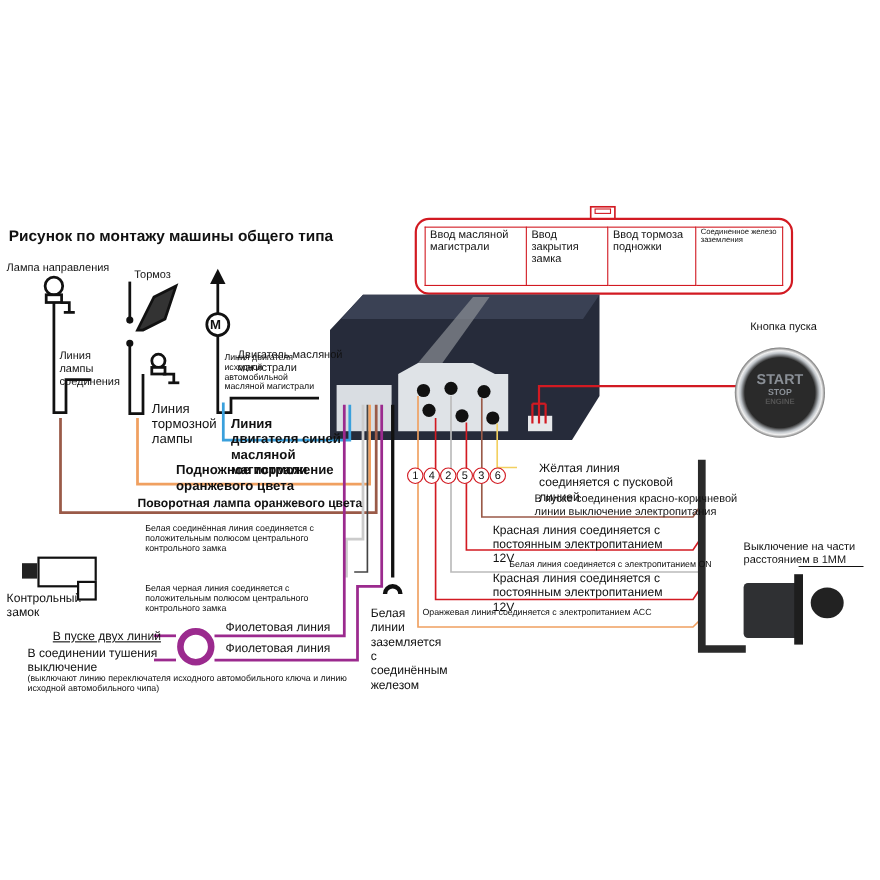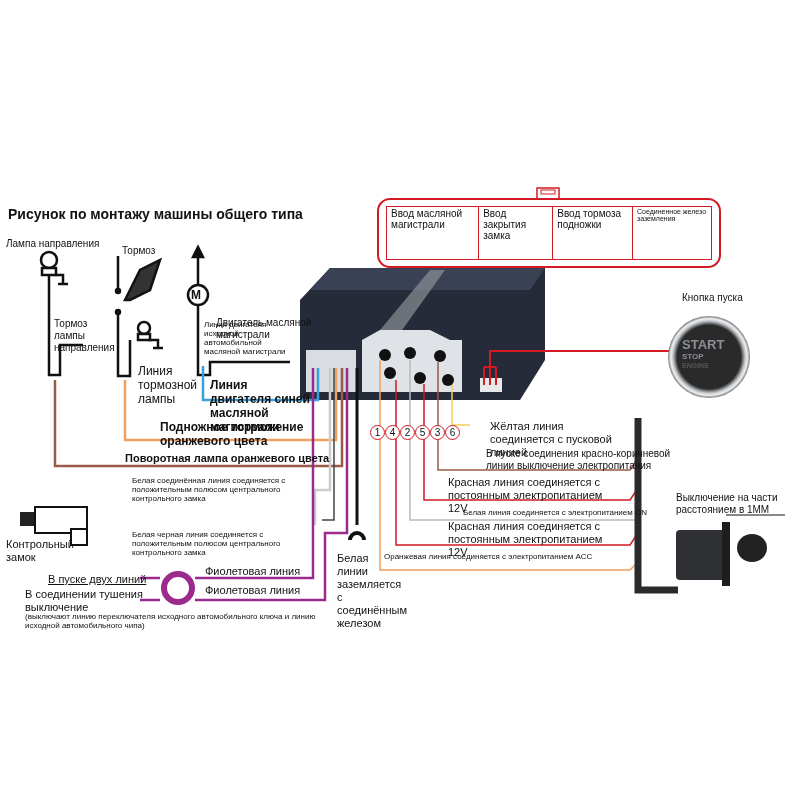--- a/index.html
+++ b/index.html
@@ -9,21 +9,21 @@
   .t-sm{font-size:8px;line-height:9px;}
   .t-md{font-size:11px;line-height:13px;}
   .t-lg{font-size:12px;line-height:14px;}
   .title{position:absolute;left:8px;top:206px;font-size:14px;font-weight:bold;white-space:nowrap;}
   svg{position:absolute;left:0;top:0;}
   .pin-table{position:absolute;left:386px;top:206px;width:326px;height:54px;border-collapse:collapse;}
   .pin-table td{border:1.5px solid #d21a22;font-size:10px;line-height:11px;padding:1px 4px;vertical-align:top;}
   .pin-table td.tiny{font-size:7px;line-height:7px;}
   .circ{position:absolute;width:13px;height:13px;border:1px solid #d21a22;border-radius:50%;background:#fff;font-size:10px;line-height:13px;text-align:center;}
   .start-btn{position:absolute;left:668px;top:316px;width:82px;height:82px;border-radius:50%;background:radial-gradient(circle,#2a2a2a 55%,#bfc4c9 62%,#f0f0f0 66%,#555 72%,#222 80%);}
-  .start-inner{position:absolute;left:14px;top:22px;width:54px;text-align:left;color:#8a8f96;font-weight:bold;}
+  .start-inner{position:absolute;left:14px;top:22px;width:54px;text-align:center;color:#8a8f96;font-weight:bold;}
 </style>
 </head>
 <body>
 
 <div class="title">Рисунок по монтажу машины общего типа</div>
 
 <svg width="800" height="800">
 
   <rect x="537" y="188" width="22" height="12" fill="#fff" stroke="#d21a22" stroke-width="1.5"></rect>
   <rect x="541" y="190" width="14" height="4" fill="none" stroke="#d21a22" stroke-width="1"></rect>
@@ -115,21 +115,21 @@
     <td>Ввод тормоза подножки</td>
     <td class="tiny">Соединенное железо заземления</td>
   </tr>
 </tbody>
   </table>
 
 <div class="t" style="left:6px;top:238px;">Лампа направления</div>
 <div class="t" style="left:122px;top:245px;">Тормоз</div>
 <div class="t" style="left:216px;top:282px;width:120px;white-space:normal;margin-top:35px;">Двигатель масляной магистрали</div>
 <div class="abs" style="left:191px;top:288px;font-weight:bold;font-size:12px;">M</div>
-<div class="t" style="left:54px;top:318px;width:60px;white-space:normal;">Тормоз лампы направления</div>
+<div class="t" style="left:54px;top:318px;width:60px;white-space:normal;">Линия лампы соединения</div>
 <div class="t t-lg" style="left:138px;top:364px;width:60px;white-space:normal;">Линия тормозной лампы</div>
 <div class="t t-sm" style="left:204px;top:320px;width:90px;white-space:normal;">Линия двигателя исходной автомобильной масляной магистрали</div>
 <div class="t t-lg" style="left:210px;top:378px;width:100px;white-space:normal;font-weight:bold;">Линия двигателя синей масляной магистрали</div>
 
 <div class="t t-lg" style="left:160px;top:420px;width:160px;white-space:normal;font-weight:bold;">Подножное торможение оранжевого цвета</div>
 <div class="t t-md" style="left:105px;top:452px;font-weight:bold;padding-left:20px;">Поворотная лампа оранжевого цвета</div>
 <div class="t t-sm" style="left:132px;top:476px;width:180px;white-space:normal;">Белая соединённая линия соединяется с положительным полюсом центрального контрольного замка</div>
 <div class="t t-sm" style="left:132px;top:530px;width:180px;white-space:normal;">Белая черная линия соединяется с положительным полюсом центрального контрольного замка</div>
 <div class="t t-md" style="left:6px;top:538px;width:50px;white-space:normal;">Контрольный замок</div>
 <div class="abs" style="left:20px;top:500px;width:75px;height:40px;">

